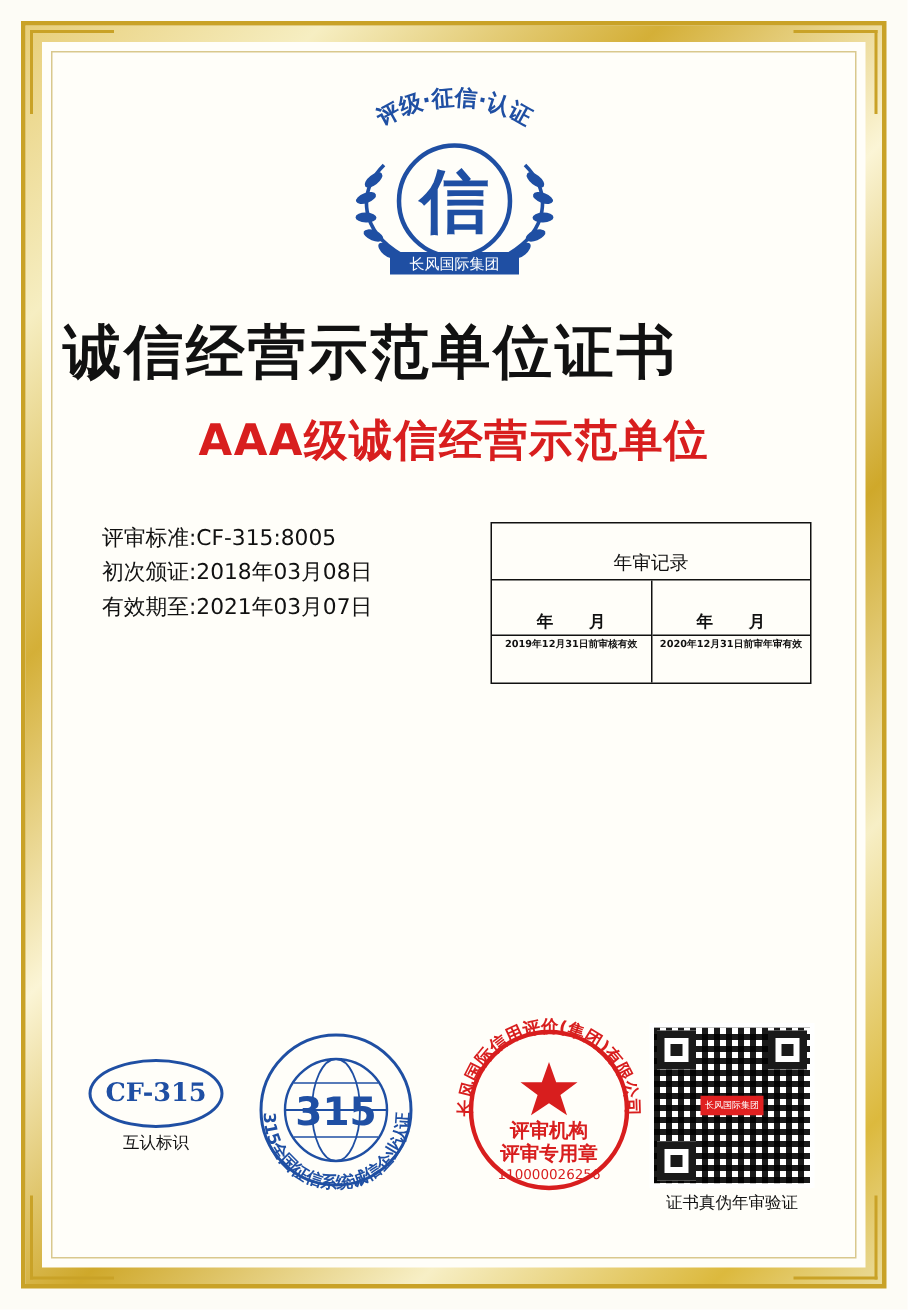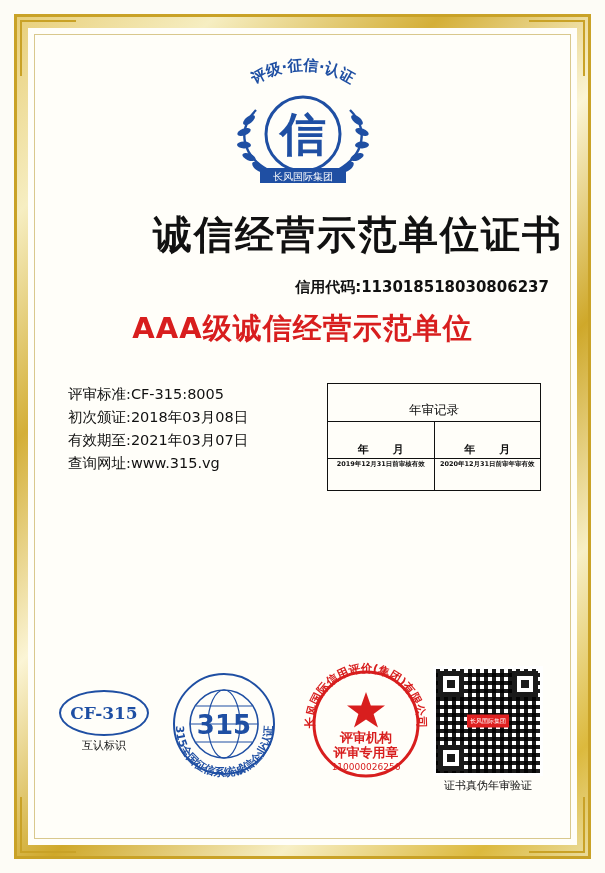--- a/index.html
+++ b/index.html
@@ -76,21 +76,21 @@
   .emblem {
     position: relative;
     margin: 16px auto 0 auto;
     width: 190px;
     height: 140px;
   }
   .emblem svg { display: block; }
 
   
   .main-title {
-    text-align: right;
+    text-align: left;
     font-family: "DejaVu Sans", sans-serif;
     font-weight: bold;
     font-size: 39px;
     letter-spacing: 2px;
     color: #111;
     margin-top: 10px;
   }
   .credit-code {
     text-align: right;
     padding-right: 14px;
@@ -180,21 +180,21 @@
     text-align: center;
     padding: 1px 0 1px 0;
     box-sizing: border-box;
   }
 
   
   .seals {
     position: absolute;
     left: 0;
     right: 0;
-    bottom: 34px;
+    bottom: 18px;
     height: 135px;
   }
   .seal {
     position: absolute;
     text-align: center;
   }
   .seal-caption {
     font-family: "DejaVu Sans", sans-serif;
     font-size: 11px;
     color: #111;
@@ -309,33 +309,29 @@
         <circle cx="95" cy="76" r="37" fill="none" stroke="#1f4fa3" stroke-width="3"></circle>
         <text x="95" y="92" text-anchor="middle" font-family="DejaVu Sans, sans-serif" font-size="46" font-weight="bold" fill="#1f4fa3">信</text>
 
         <rect x="52" y="110" width="86" height="15" fill="#1f4fa3"></rect>
         <text x="95" y="121.5" text-anchor="middle" font-family="DejaVu Sans, sans-serif" font-size="10" fill="#ffffff">长风国际集团</text>
       </svg>
     </div>
 
     <div class="main-title">诚信经营示范单位证书</div>
 
-    <div class="credit-code">
-      <span>信用代码:</span><span>113018518030806237</span>
-    </div>
 
 
     <div class="grade-line">AAA级诚信经营示范单位</div>
 
     <div class="mid-row">
       <div class="info-block">
         <div>评审标准:CF-315:8005</div>
         <div>初次颁证:2018年03月08日</div>
         <div>有效期至:2021年03月07日</div>
-        <div>查询网址:www.315.vg</div>
       </div>
 
       <div class="review-box">
         <div class="review-title">年审记录</div>
         <div class="review-cells">
           <div class="review-cell">
             <div class="ym">年 月</div>
             <div class="note">2019年12月31日前审核有效</div>
           </div>
           <div class="review-cell">

